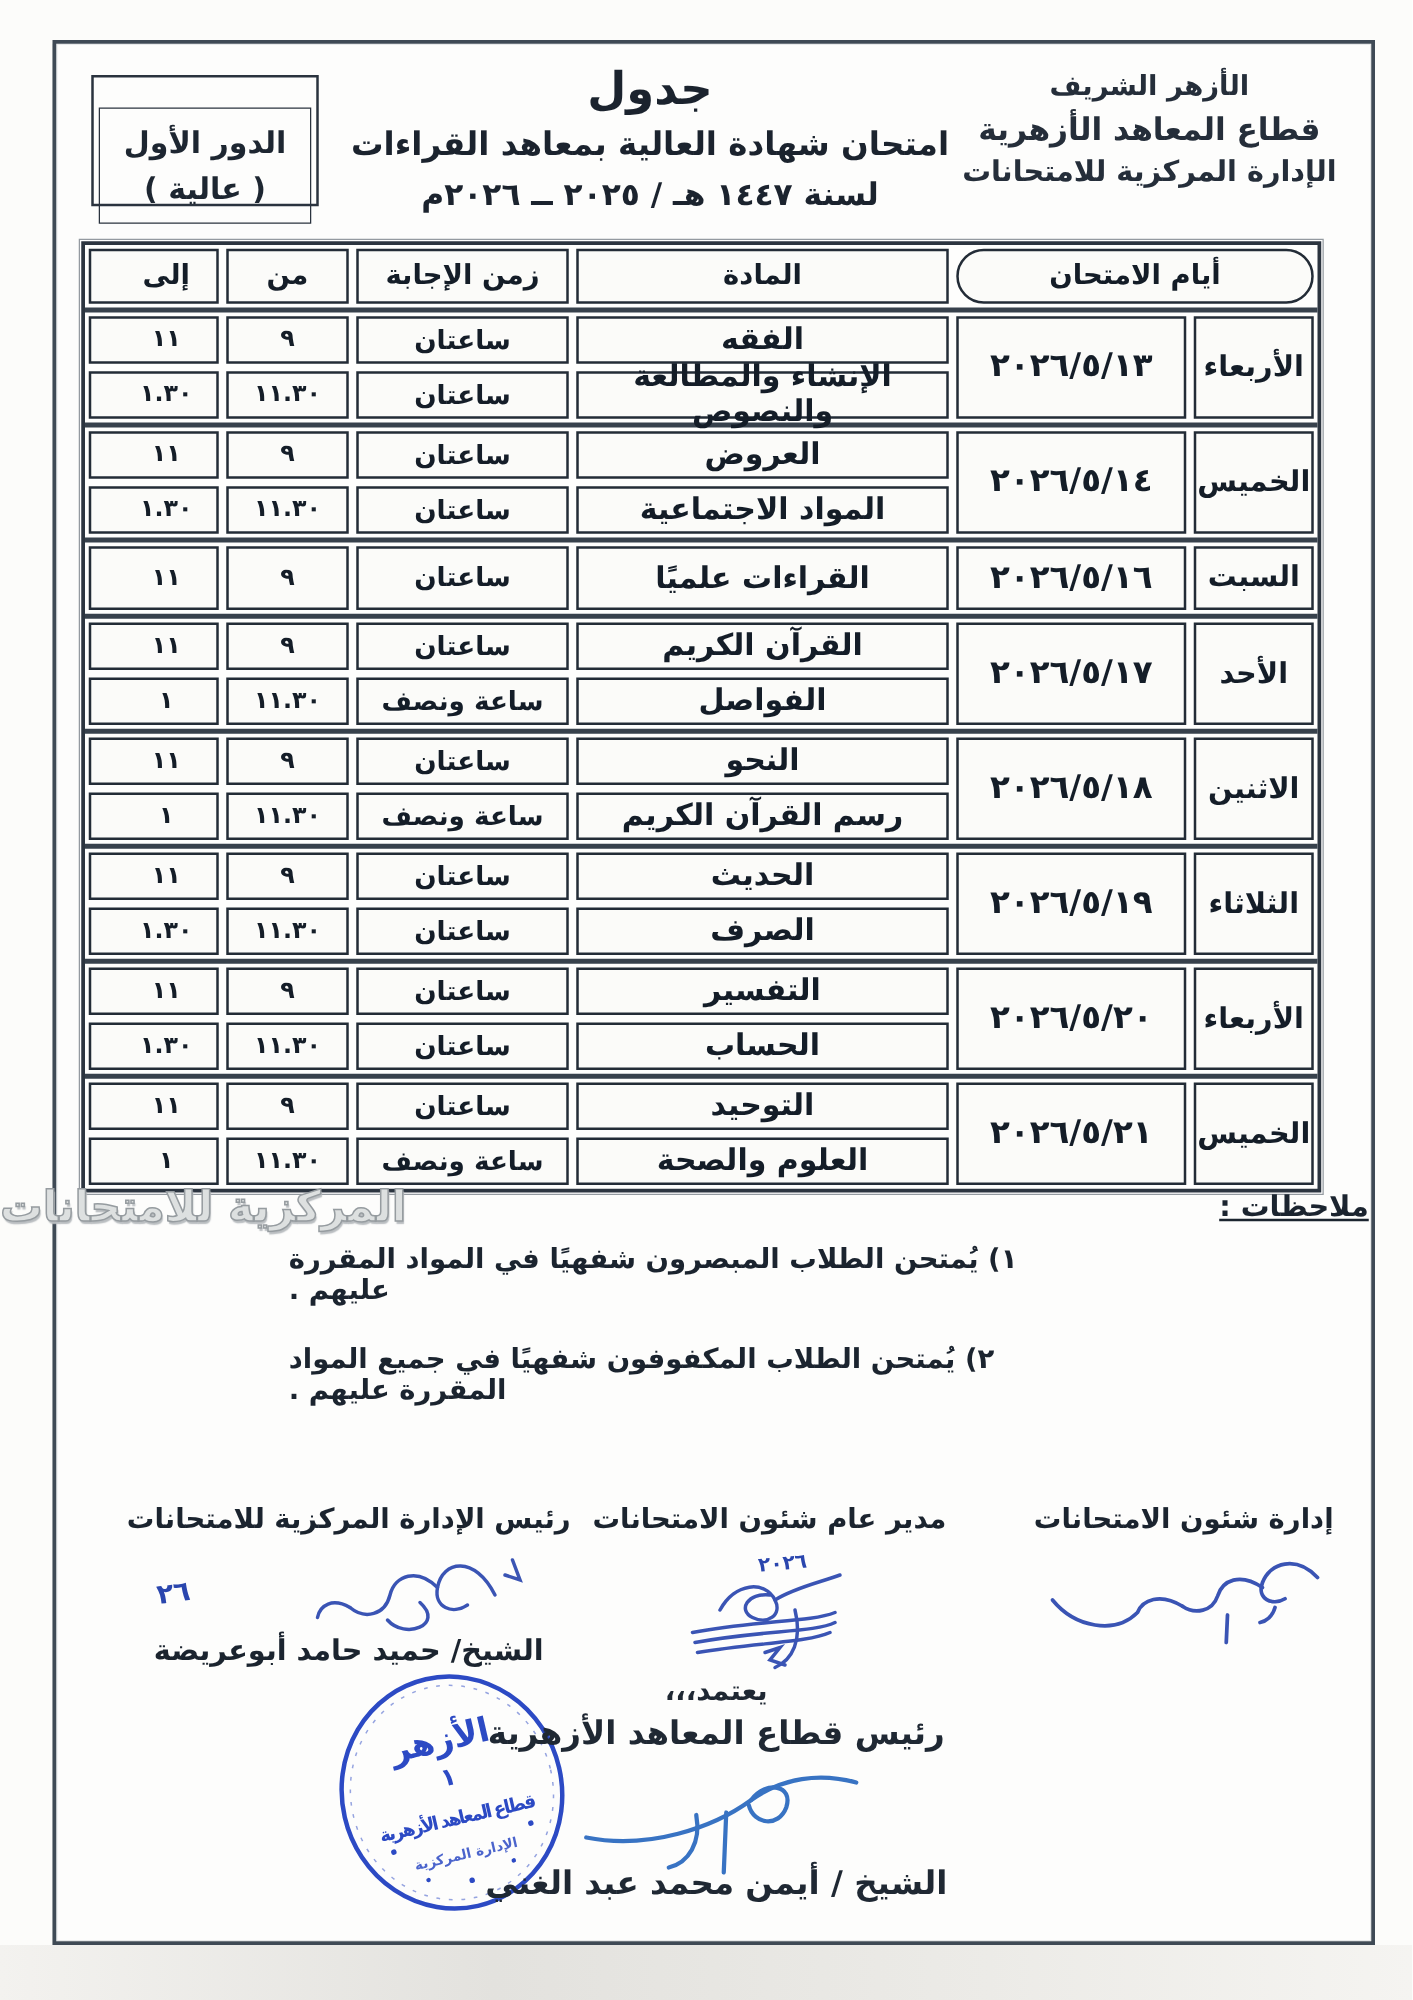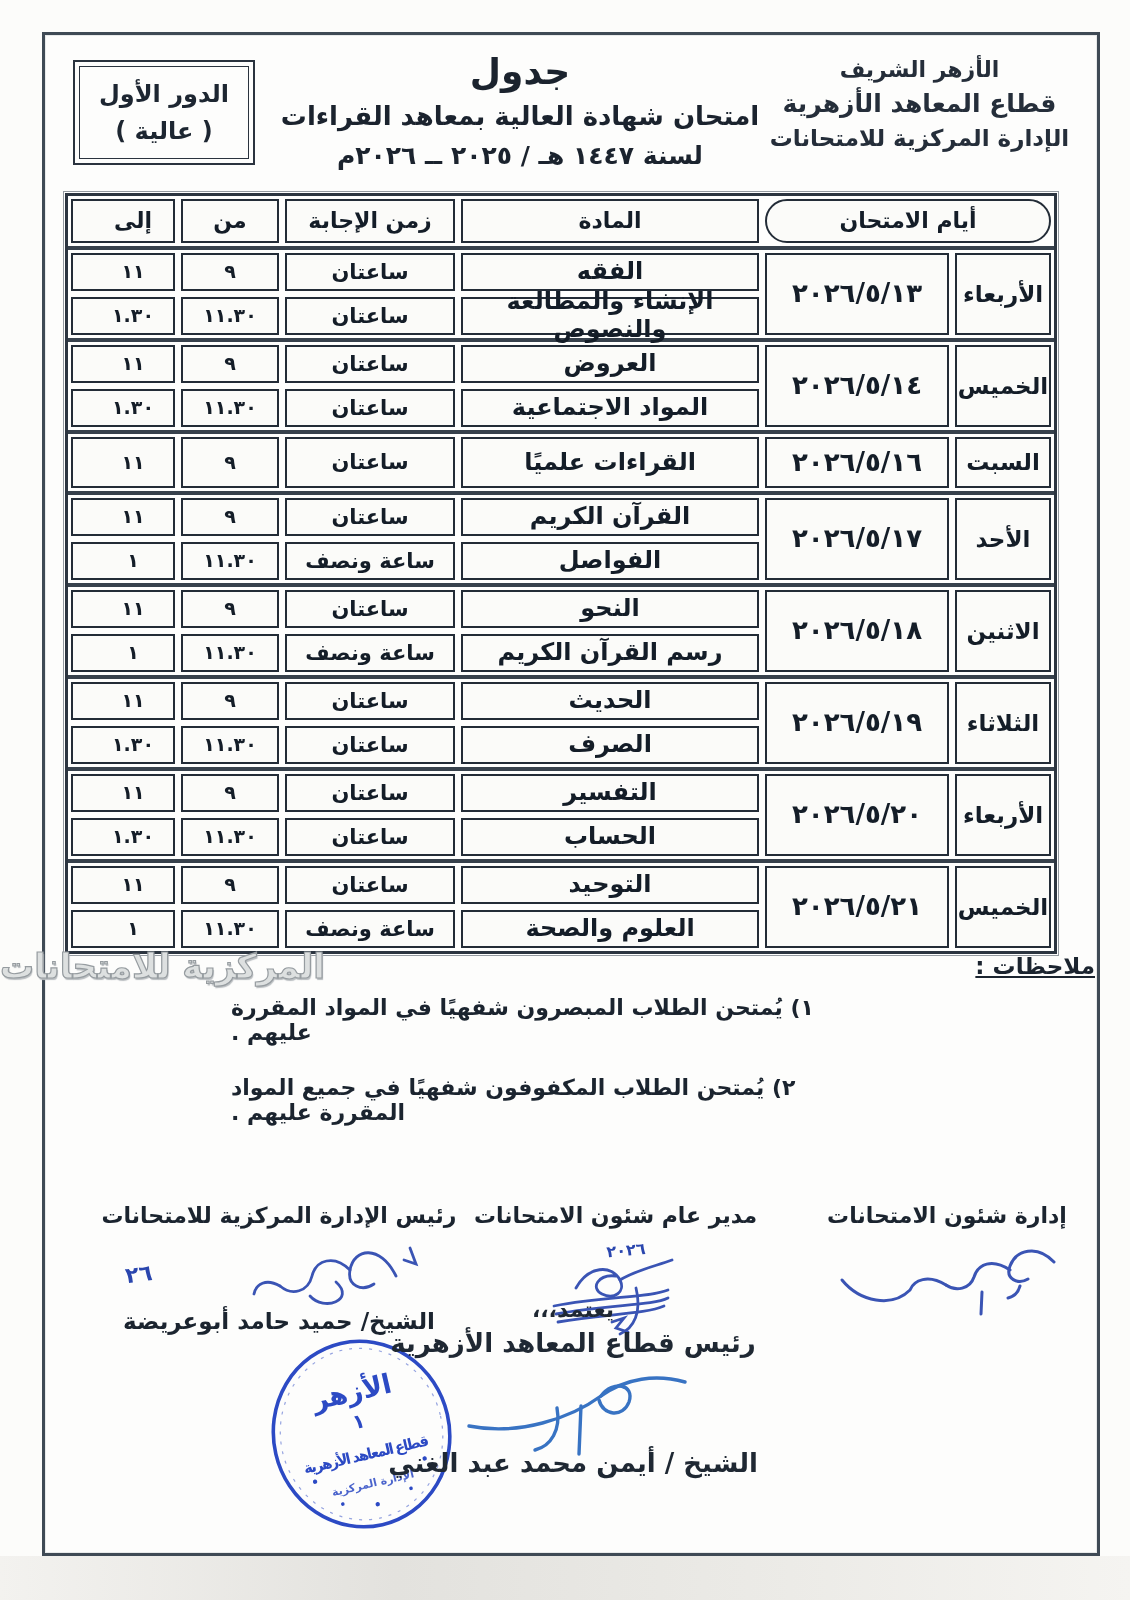--- a/index.html
+++ b/index.html
@@ -20,21 +20,21 @@
   .org .l1{font-size:22px; font-weight:bold; letter-spacing:-1px;}
   .org .l2{font-size:25px; font-weight:bold; letter-spacing:-1px; margin-top:7px;}
   .org .l3{font-size:23px; font-weight:bold; letter-spacing:-1px; margin-top:7px;}
   .title{position:absolute; top:16px; left:205px; width:540px; text-align:center; color:#1b232e;}
   .title .t1{font-size:36px; font-weight:bold;}
   .title .t2{font-size:26px; font-weight:bold; margin-top:9px;}
   .title .t3{font-size:25px; font-weight:bold; margin-top:10px;}
   .round-box{position:absolute; top:25px; left:28px; width:182px; height:105px;
     border:2.5px solid #2a333e; padding:4px; box-sizing:border-box; background:#fdfdfc;}
   .round-inner{border:1.5px solid #2a333e; width:100%; height:100%; box-sizing:border-box;
-    display:flex; flex-direction:column; align-items:center; justify-content:center; gap:9px;}
+    display:flex; flex-direction:column; align-items:center; justify-content:center; gap:9px;margin-top:20px;}
   .round-inner div{font-size:24px; font-weight:bold; color:#1d2631;}
   
   .sched{position:absolute; left:20px; top:158px; width:992px;
     border:3px solid #2c3540; background:#fefefd; box-sizing:border-box;
     box-shadow:0 0 0 1px #fff, 0 0 0 2px #949aa0;}
   .trow{display:flex; direction:rtl; align-items:stretch;}
   .thead{border-bottom:4px solid #37414c;}
   .day-block{border-bottom:4px solid #37414c;}
   .day-block:last-child{border-bottom:none;}
   .c{margin:3px; border:2px solid #232c37; background:#fbfbf9; box-sizing:border-box;
@@ -62,21 +62,21 @@
   .notes{position:absolute; right:226px; top:960px; width:640px; text-align:left;}
   .note-line{font-size:22px; font-weight:bold; color:#1b242f; margin-bottom:30px;}
   
   .sigtitle{font-size:22px; font-weight:bold; color:#1b242f;}
   .signame{font-size:23px; font-weight:bold; color:#1b242f;}
   .sig-right{position:absolute; top:1168px; right:20px; width:260px; text-align:center;}
   .sig-center{position:absolute; top:1168px; left:418px; width:305px; text-align:center;}
   .sig-left{position:absolute; top:1168px; left:44px; width:380px; text-align:center;}
   .sig-svg{display:block; margin:2px auto 0;}
   .approve{position:absolute; top:1262px; left:298px; width:460px; text-align:center; z-index:3;}
-  .approve .word{font-size:22px; font-weight:bold;}
+  .approve .word{font-size:22px; font-weight:bold;margin-top:44px;}
   .approve .atitle{font-size:26px; font-weight:bold; margin-top:6px;}
   .approve .aname{font-size:26px; font-weight:bold; margin-top:-8px;}
   .stamp{position:absolute; left:258px; top:1330px; width:208px; height:212px; z-index:2; opacity:.93;}
 </style>
 </head>
 <body>
 
 <div class="page">
 
   <div class="frame">

